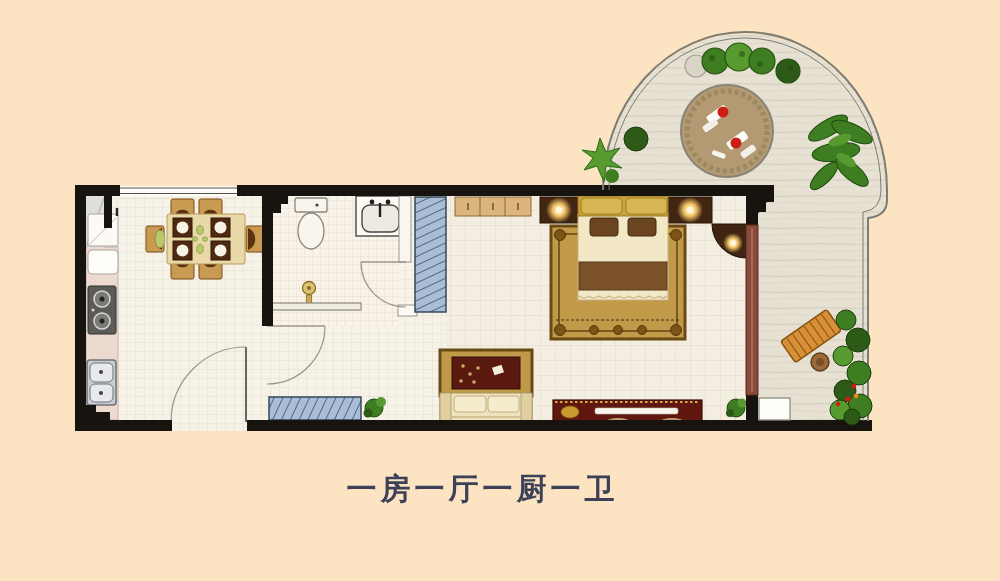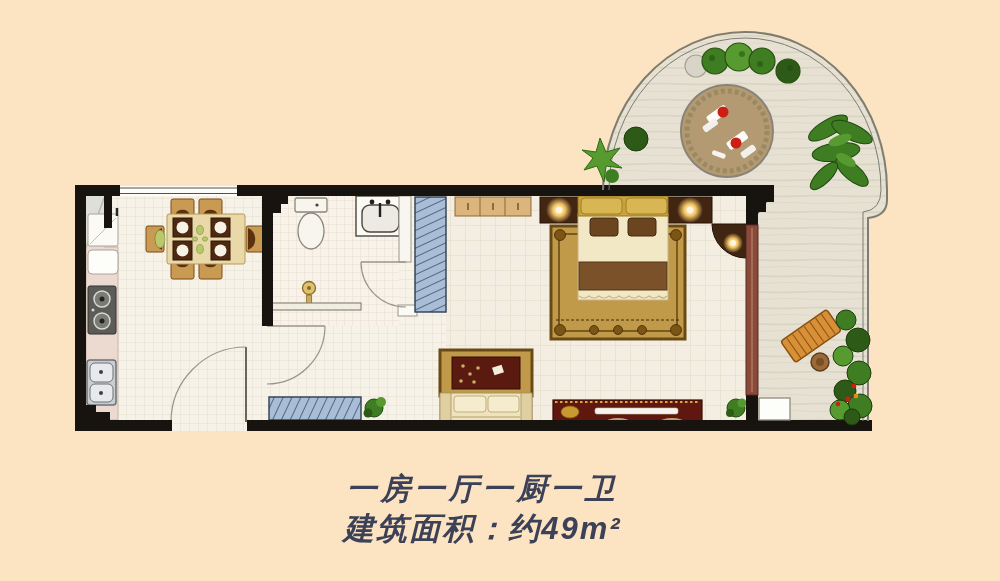--- a/index.html
+++ b/index.html
@@ -10,21 +10,21 @@
     --gold:#c9a23e; --pillow_gold:#d9b654; --cream:#f2e8c6; --blanket:#7a5128;
     --rug_gold:#c09a48; --rug_border:#6a4a14; --rug_red:#5a1a10;
     --sofa_cream:#efe3bd; --maroon:#5f1710;
     --blue_panel:#a9bed6; --blue_line:#51687f;
     --green_dark:#2d5a16; --green:#3e7d22; --green_light:#569a30;
     --lamp:#f5c86a; --door_brown:#8a4a3a; --bench_orange:#d89038;
     --patio_floor:#b49a72; --red_accent:#cc1f14; --white:#fdfdfa;
   }
   html,body{margin:0;padding:0;}
   body{background:var(--bg);font-family:"Liberation Sans","DejaVu Sans",sans-serif;}
-  .stage{position:relative;width:1000px;height:581px;background:var(--bg);overflow:hidden;font-style:italic;}
+  .stage{position:relative;width:1000px;height:581px;background:var(--bg);overflow:hidden;}
   .plan-svg{position:absolute;left:0;top:0;}
   .wall{fill:var(--wall);}
   .caption{position:absolute;left:0;top:469px;width:965px;text-align:center;
            color:var(--text);font-weight:bold;line-height:40px;}
   .caption .l1{font-size:30px;letter-spacing:4px;}
   .caption .l2{font-size:31px;letter-spacing:2px;}
 </style>
 </head>
 <body>
 
@@ -403,16 +403,15 @@
     <circle cx="856" cy="396" r="2.4" fill="#e08a20"></circle>
   </g>
   <g>
     <rect x="759" y="398" width="31" height="22" fill="var(--white)" stroke="#8f8b80" stroke-width="1.3"></rect>
   </g>
 
 </svg>
 
 <div class="caption">
   <div class="l1">一房一厅一厨一卫</div>
-  <div class="l2">建筑面积：约49m²</div>
 </div>
 
 </div>
 
 </body></html>

